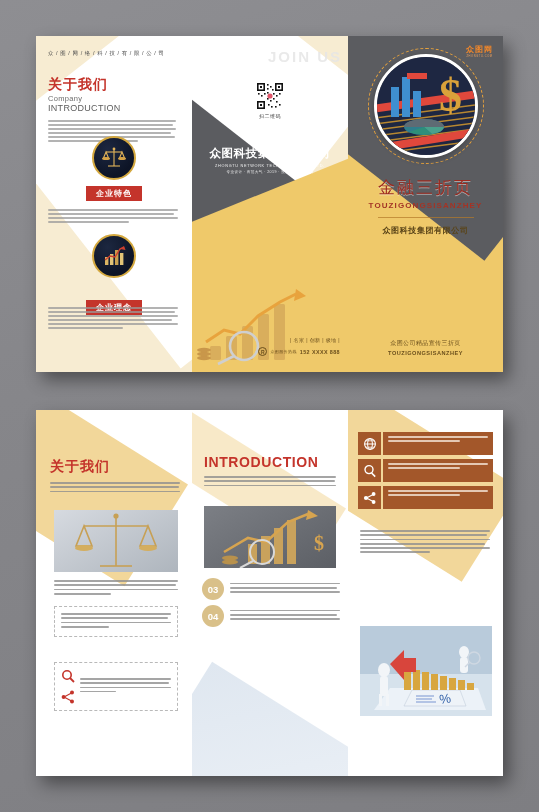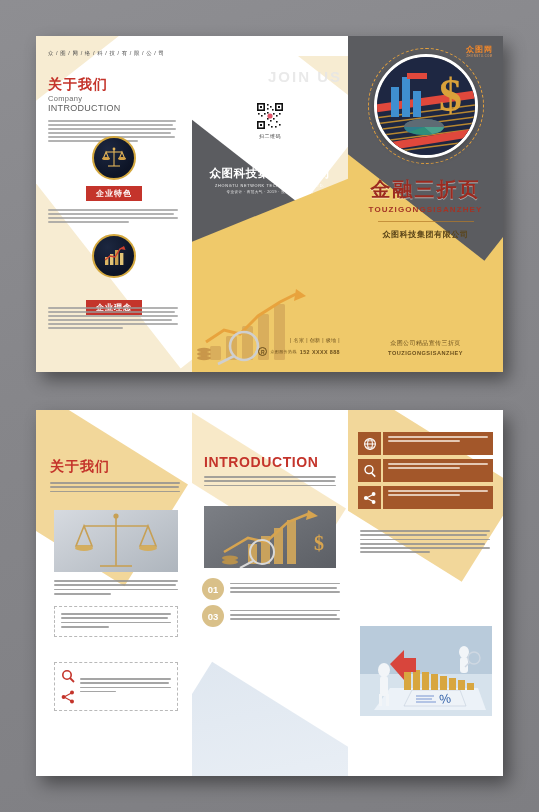--- a/index.html
+++ b/index.html
@@ -52,21 +52,21 @@
     border:2.5px solid #d4a83e; left:50%; transform:translateX(-50%);
     display:flex; align-items:center; justify-content:center;
   }
   .tagpill {
     position:absolute; left:50%; transform:translateX(-50%);
     background:#c4342b; color:#fff; font-size:8px; font-weight:bold;
     padding:2px 10px; letter-spacing:1px; white-space:nowrap;
   }
 
   
-  #f-mid { left:156px; width:156px; background:#f7ecd2;margin-top:20px; }
+  #f-mid { left:156px; width:156px; background:#f7ecd2; }
   #f-mid .grayband {
     position:absolute; left:-120px; top:-30px; width:420px; height:250px;
     background:#5b5c60; transform:rotate(38deg); transform-origin:0 0;
   }
   #f-mid .whitewedge {
     position:absolute; left:-150px; top:-200px; width:420px; height:300px;
     background:#ffffff; transform:rotate(38deg); transform-origin:0 0;
   }
   #f-mid .goldband {
     position:absolute; left:-70px; top:214px; width:420px; height:200px;
@@ -112,21 +112,21 @@
     width:104px; height:104px; border-radius:50%; border:3px solid #fff;
     overflow:hidden; box-shadow:0 2px 6px rgba(0,0,0,.25);
   }
   .dashring {
     position:absolute; left:50%; transform:translateX(-50%); top:12px;
     width:116px; height:116px; border-radius:50%;
     border:1.5px dashed #e8a33d;
   }
   .covertitle { position:absolute; left:0; right:0; top:140px; text-align:center; }
   .covertitle .cn {
-    font-size:20px; font-weight:bold; color:#9c2a1f; letter-spacing:2px;
+    font-size:17px; font-weight:normal; color:#9c2a1f; letter-spacing:2px;
     text-shadow:0 1px 0 rgba(255,255,255,.45);
   }
   .covertitle .en { font-size:8px; font-weight:bold; color:#a33426; letter-spacing:1.1px; margin-top:2px; }
   .covertitle .rule { width:96px; height:1px; background:#b57b2a; margin:7px auto; opacity:.7; }
   .covertitle .comp { font-size:8px; color:#5a4418; font-weight:bold; letter-spacing:.6px; }
   .coverfoot { position:absolute; left:0; right:0; bottom:16px; text-align:center; color:#6b4f1c; }
   .coverfoot .l1 { font-size:6px; letter-spacing:.4px; }
   .coverfoot .l2 { font-size:5.6px; font-weight:bold; letter-spacing:.5px; margin-top:2px; }
 
   
@@ -497,29 +497,29 @@
           <g stroke="#d9d9d9" stroke-width="2" fill="none">
             <circle cx="58" cy="46" r="12"></circle>
               <line x1="49" y1="55" x2="36" y2="62"></line>
           </g>
           <text x="110" y="44" font-size="20" font-weight="bold" fill="#d7a44f" font-family="Liberation Serif, serif">$</text>
         </svg>
       </div>
 
       <div style="position:absolute;left:10px;top:168px;right:8px">
         <div class="numrow">
-          <div class="numcircle">01</div>
+          <div class="numcircle">03</div>
           <div class="numtext textbox">
             <i style="width:100%"></i>
               <i style="width:97%"></i>
               <i style="width:100%"></i>
           </div>
         </div>
         <div class="numrow">
-          <div class="numcircle">03</div>
+          <div class="numcircle">04</div>
           <div class="numtext textbox">
             <i style="width:100%"></i>
               <i style="width:97%"></i>
               <i style="width:100%"></i>
           </div>
         </div>
       </div>
     </div>
 
     <div class="panel-sep" style="left:312px"></div>

